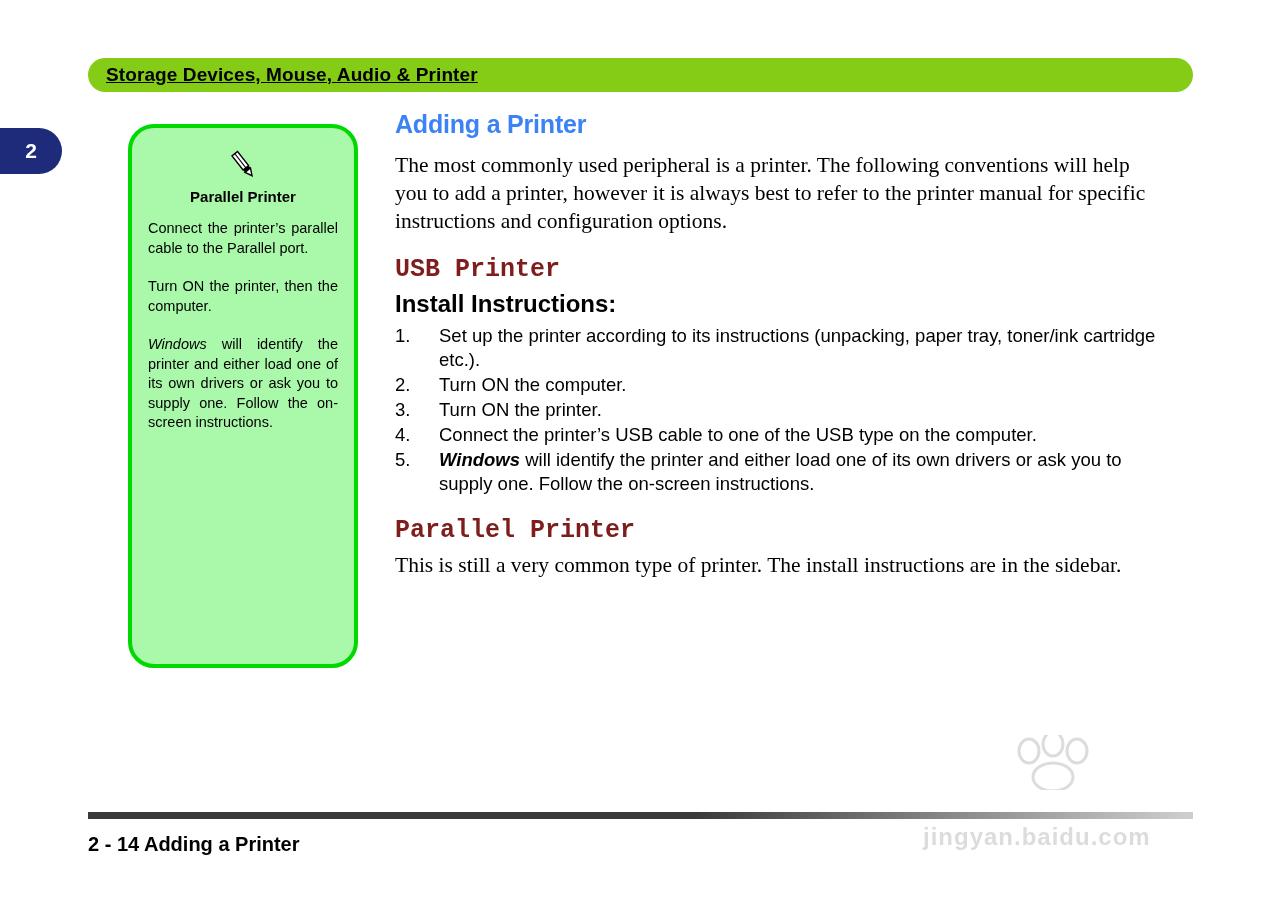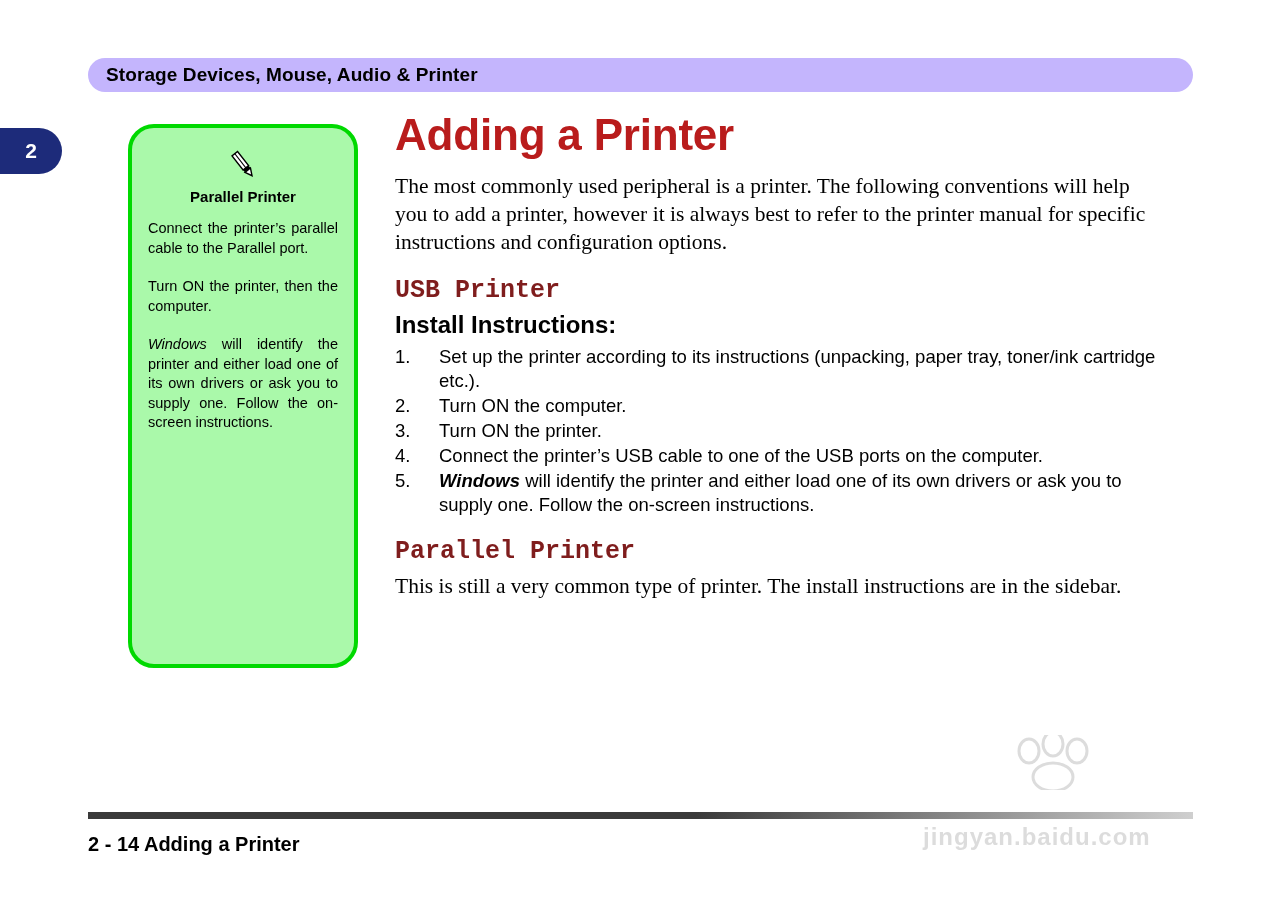--- a/index.html
+++ b/index.html
@@ -15,24 +15,25 @@
     overflow: hidden;
   }
 
   
   .header-bar {
     position: absolute;
     left: 88px;
     top: 58px;
     width: 1105px;
     height: 34px;
-    background: #c4b5fd;
+    background: #84cc16;
     border-radius: 17px;
     display: flex;
     align-items: center;
+    text-decoration: underline;
   }
   .header-title {
     font-family: "Liberation Sans", sans-serif;
     font-weight: bold;
     font-size: 19px;
     color: #000000;
     padding-left: 18px;
     letter-spacing: 0.1px;
   }
 
@@ -103,23 +104,23 @@
   
   .content {
     position: absolute;
     left: 395px;
     top: 110px;
     width: 770px;
   }
   h1.page-title {
     font-family: "Liberation Sans", sans-serif;
     font-weight: bold;
-    font-size: 44px;
+    font-size: 25px;
     margin: 0 0 12px 0;
-    color: #b91c1c;
+    color: #3b82f6;
     letter-spacing: -0.2px;
   }
   p.body-text {
     font-family: "Liberation Serif", serif;
     font-size: 21.5px;
     line-height: 28px;
     margin: 0 0 20px 0;
     color: #000;
   }
   h2.section-title {
@@ -251,21 +252,21 @@
   <h1 class="page-title">Adding a Printer</h1>
   <p class="body-text">The most commonly used peripheral is a printer. The following conventions will help you to add a printer, however it is always best to refer to the printer manual for specific instructions and configuration options.</p>
 
   <h2 class="section-title">USB Printer</h2>
 
   <h3 class="sub-title">Install Instructions:</h3>
   <ol class="steps">
     <li><span class="num">1.</span><span>Set up the printer according to its instructions (unpacking, paper tray, toner/ink cartridge etc.).</span></li>
     <li><span class="num">2.</span><span>Turn ON the computer.</span></li>
     <li><span class="num">3.</span><span>Turn ON the printer.</span></li>
-    <li><span class="num">4.</span><span>Connect the printer’s USB cable to one of the USB ports on the computer.</span></li>
+    <li><span class="num">4.</span><span>Connect the printer’s USB cable to one of the USB type on the computer.</span></li>
     <li><span class="num">5.</span><i>Windows</i><span> will identify the printer and either load one of its own drivers or ask you to supply one. Follow the on-screen instructions.</span></li>
   </ol>
 
   <h2 class="section-title">Parallel Printer</h2>
   <p class="body-text">This is still a very common type of printer. The install instructions are in the sidebar.</p>
 </main>
 
 <div class="watermark">
   <svg class="wm-paw" width="90" height="55" viewBox="0 0 90 55" xmlns="http://www.w3.org/2000/svg">
     <ellipse cx="16" cy="16" rx="10" ry="12" fill="none" stroke="#8d8d8d" stroke-width="3"></ellipse>

